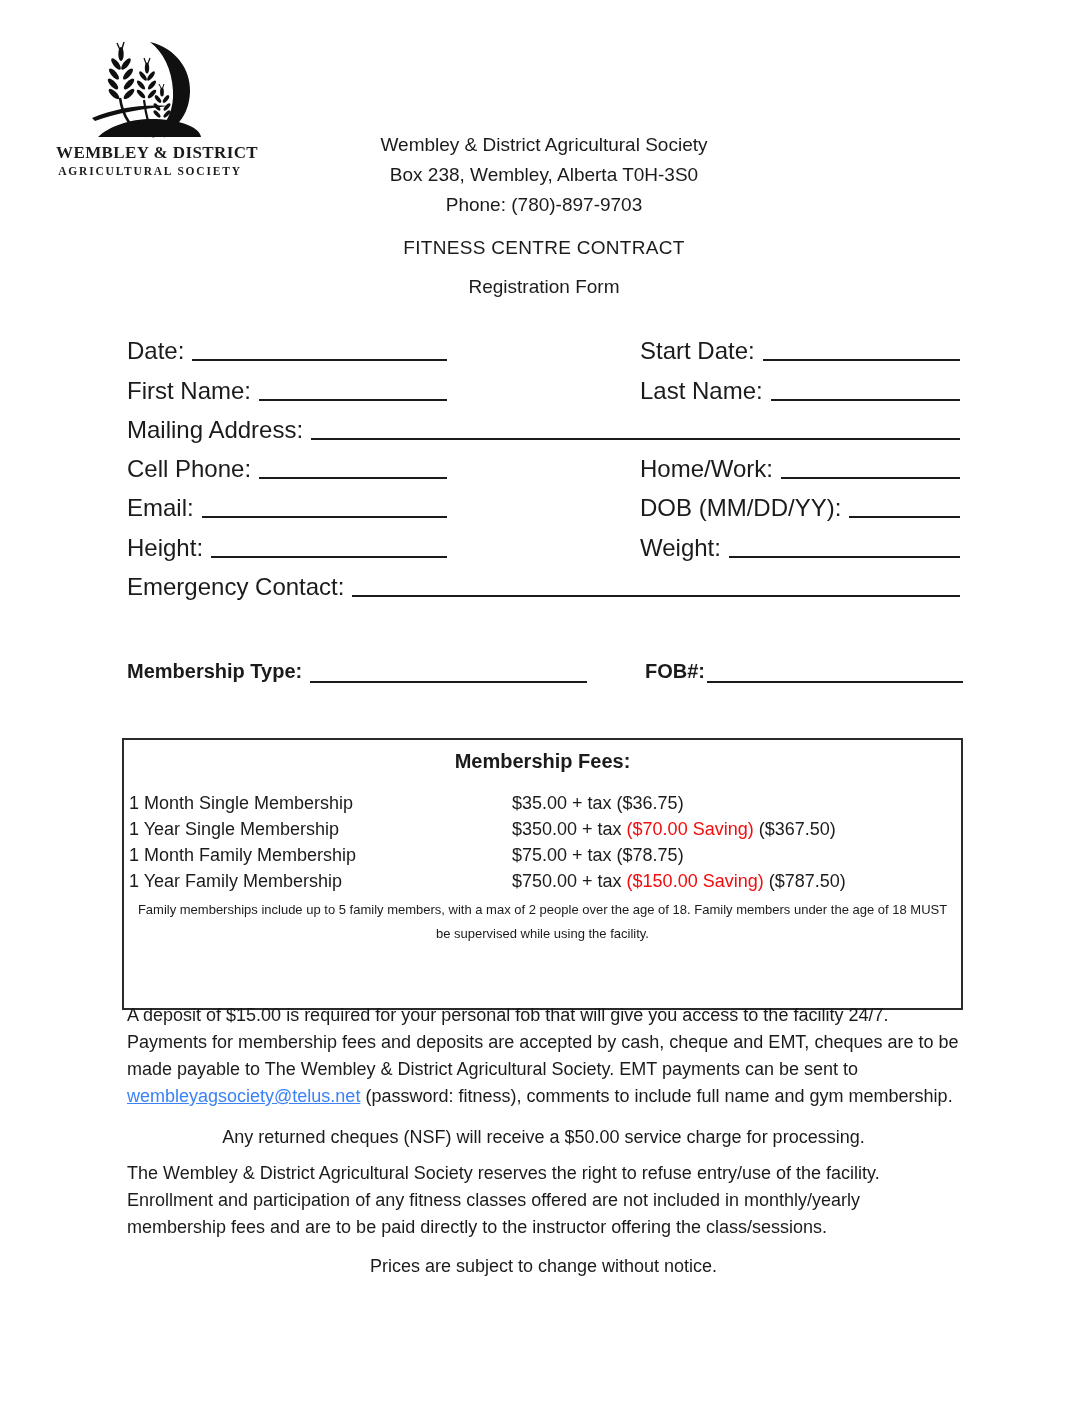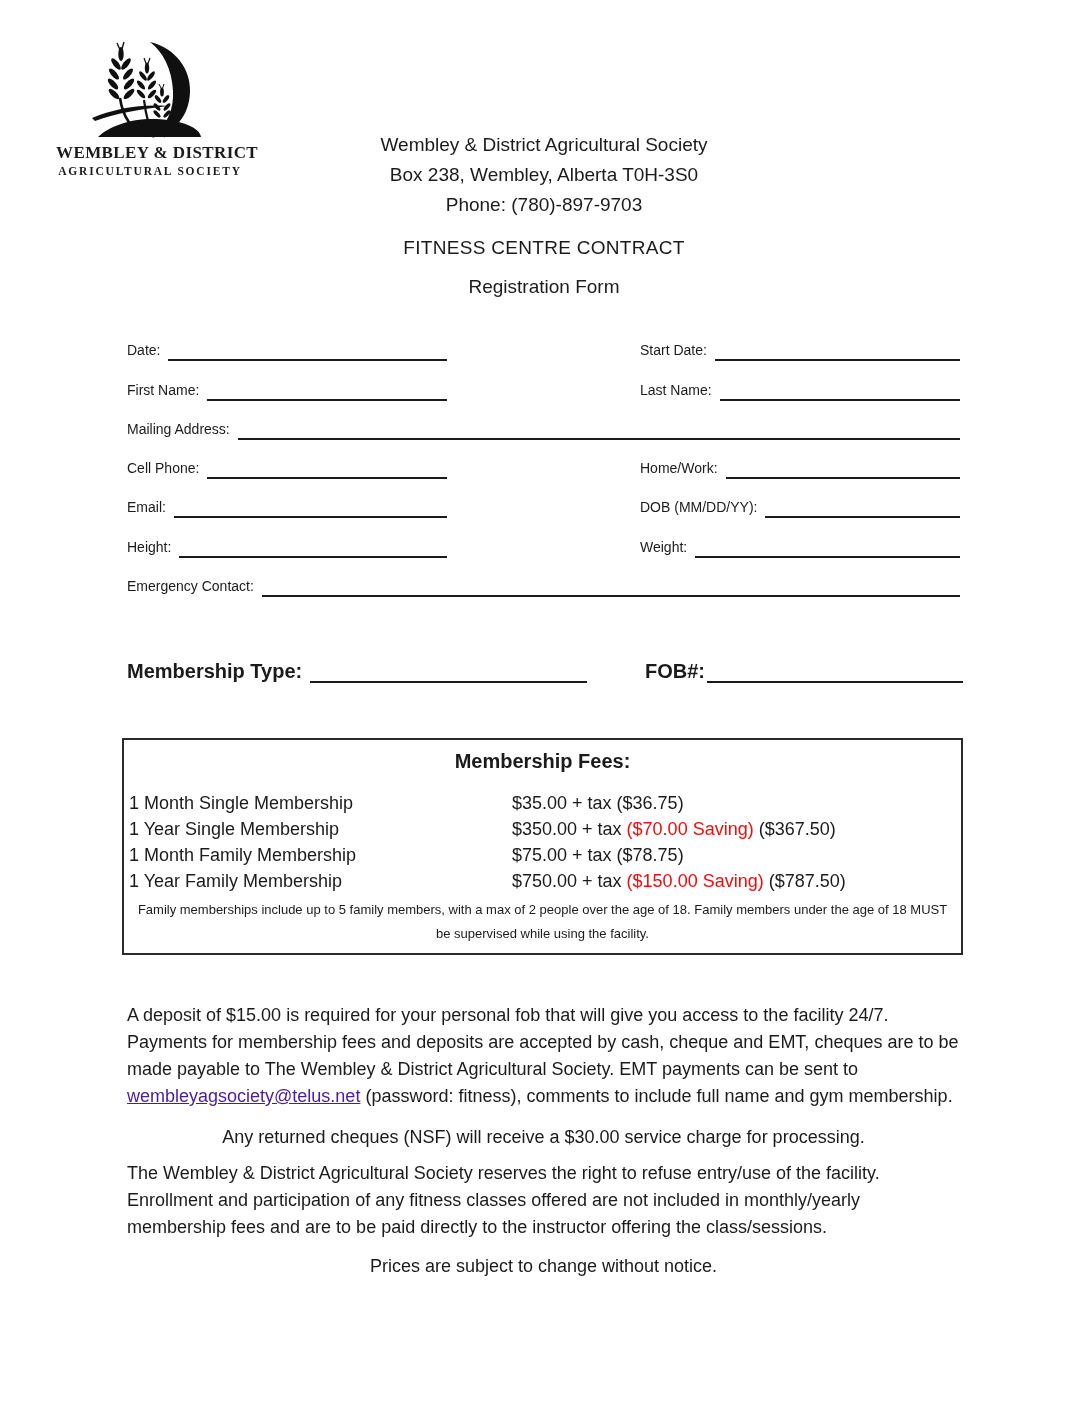--- a/index.html
+++ b/index.html
@@ -16,47 +16,47 @@
   .header{position:absolute;top:130px;left:0;width:100%;text-align:center;font-size:19px;line-height:30px;}
   .contract-title{margin-top:13px;letter-spacing:.3px;}
   .form-title{margin-top:9px;}
   
   .form-rows{position:absolute;left:127px;top:322px;width:833px;}
   .frow{height:39.3px;display:flex;align-items:flex-end;}
   .cell{display:flex;align-items:flex-end;}
   .cell.half{width:320px;}
   .cell.full{width:833px;}
   .gap{width:193px;}
-  .lbl{font-size:14px;line-height:21px;white-space:nowrap;padding-right:8px;}
+  .lbl{font-size:24px;line-height:21px;white-space:nowrap;padding-right:8px;}
   .line{flex:1;border-bottom:2px solid #1b1b1b;height:2px;}
   
   .membership-row{position:absolute;left:127px;top:654px;width:836px;height:29px;display:flex;align-items:flex-end;}
   .membership-row .lbl{font-size:20px;font-weight:700;line-height:23px;}
   .m-left{display:flex;align-items:flex-end;width:460px;}
   .m-gap{width:58px;}
   .m-right{display:flex;align-items:flex-end;width:318px;}
   .m-right .lbl{padding-right:2px;}
   
-  .fees-box{position:absolute;left:122px;top:738px;width:841px;height:217px;border:2px solid #2b2b2b;box-sizing:border-box;}
+  .fees-box{position:absolute;left:122px;top:738px;width:841px;height:272px;border:2px solid #2b2b2b;box-sizing:border-box;}
   .fees-title{text-align:center;font-weight:700;font-size:20px;line-height:26px;margin-top:8px;}
   .fee-rows{margin-top:16px;padding-left:5px;padding-right:10px;}
   .fee-row{display:flex;font-size:18px;line-height:26px;}
   .fee-label{width:383px;}
   .fee-value{flex:1;white-space:nowrap;}
   .fees-note{text-align:center;font-size:13px;line-height:24px;margin-top:4px;padding:0 6px;}
   
   .para{position:absolute;left:127px;width:833px;font-size:18px;line-height:27px;margin:0;}
   .p-deposit{top:1002px;}
   .p-nsf{top:1124px;text-align:center;}
   .p-refusal{top:1160px;}
   .p-prices{top:1253px;text-align:center;}
   
   .seg-red{color:#f20c0c;}
   .seg-bold{font-weight:400;}
-  .seg-link{color:#4c1d95;text-decoration:underline;cursor:pointer;}
+  .seg-link{color:#3b82f6;text-decoration:underline;cursor:pointer;}
 </style>
 </head>
 <body>
 
 <div class="page">
 
   <div class="logo">
     <svg width="126" height="100" viewBox="0 0 124 100" aria-hidden="true">
       <defs>
         <ellipse id="g" rx="2.7" ry="7" fill="#101010"></ellipse>
@@ -218,17 +218,17 @@
       </div>
       <div class="fee-row">
         <span class="fee-label">1 Year Family Membership</span>
         <span class="fee-value"><span>$750.00 + tax </span><span class="seg-red">($150.00 Saving)</span><span> ($787.50)</span></span>
       </div>
     </div>
     <div class="fees-note">Family memberships include up to 5 family members, with a max of 2 people over the age of 18.  Family members under the age of 18 MUST be supervised while using the facility.</div>
   </div>
 
   <p class="para p-deposit"><span>A deposit of $15.00 is required for your personal fob that will give you access to the facility 24/7. Payments for membership fees and deposits are accepted by cash, cheque and EMT, cheques are to be made payable to The Wembley &amp; District Agricultural Society.  EMT payments can be sent to </span><span class="seg-link">wembleyagsociety@telus.net</span><span> (password: fitness), comments to include full name and gym membership.</span></p>
-  <p class="para p-nsf"><span>Any returned cheques </span><span class="seg-bold">(NSF)</span><span> will receive a </span><span class="seg-bold">$30.00</span><span> service charge for processing.</span></p>
+  <p class="para p-nsf"><span>Any returned cheques </span><span class="seg-bold">(NSF)</span><span> will receive a </span><span class="seg-bold">$50.00</span><span> service charge for processing.</span></p>
   <p class="para p-refusal">The Wembley &amp; District Agricultural Society reserves the right to refuse entry/use of the facility. Enrollment and participation of any fitness classes offered are not included in monthly/yearly membership fees and are to be paid directly to the instructor offering the class/sessions.</p>
   <p class="para p-prices">Prices are subject to change without notice.</p>
 
 </div>
 
 </body></html>

